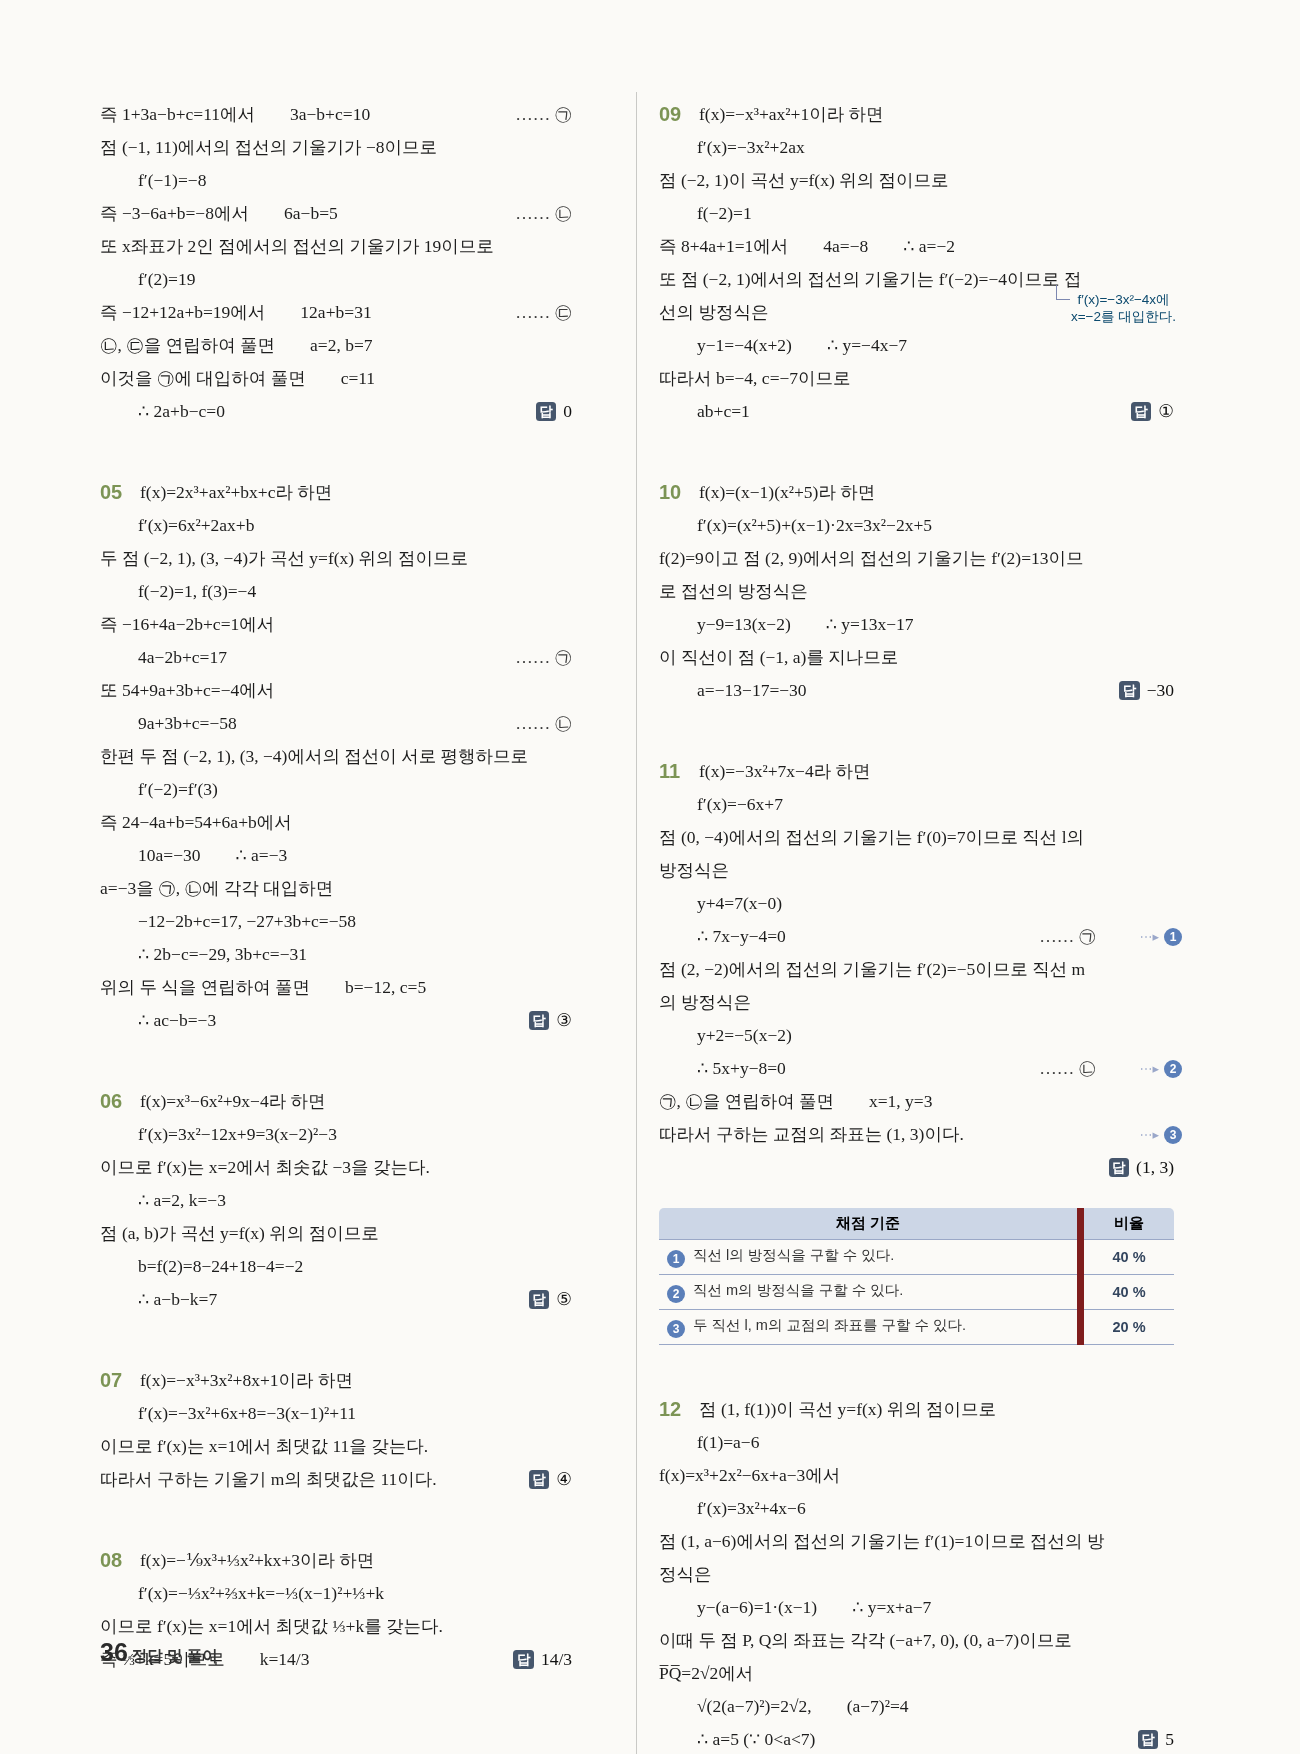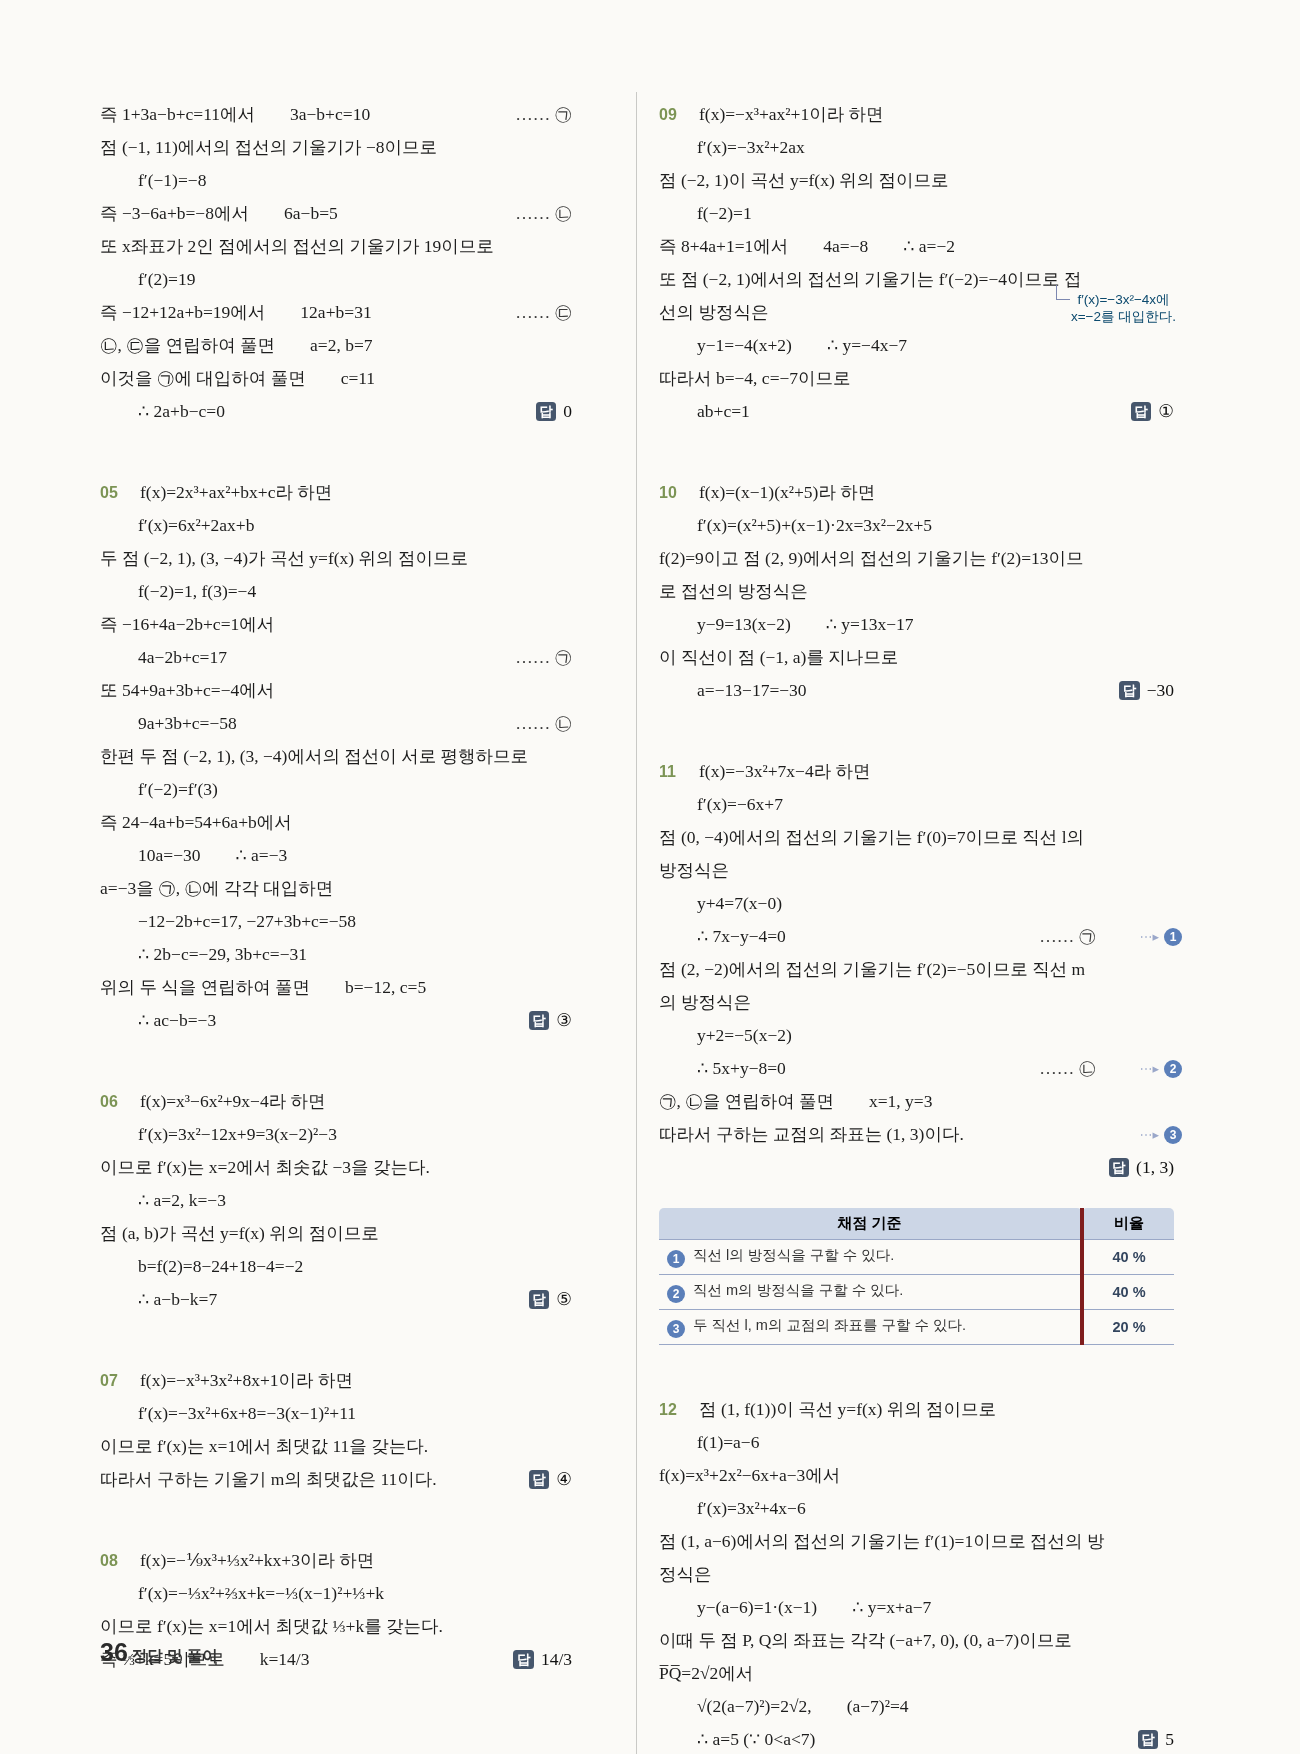--- a/index.html
+++ b/index.html
@@ -10,21 +10,21 @@
   .col-left{width:472px;flex:none;}
   .col-right{flex:1;min-width:0;}
   .divider{width:1px;background:#c9c9c6;margin-left:64px;margin-right:22px;flex:none;}
 
   .problem{margin-top:48px;}
   .problem:first-child{margin-top:6px;}
   .line{position:relative;min-height:33px;line-height:33px;font-size:17.5px;}
   .line.indent{padding-left:38px;}
   .header-line{display:flex;}
   .num{color:#7c9455;font-weight:700;font-family:"Liberation Sans",sans-serif;
-       font-size:16px;width:40px;flex:none;}
+       font-size:20px;width:40px;flex:none;}
   .hline{flex:1;position:relative;}
   .txt{white-space:pre-wrap;}
   .tag{position:absolute;right:0;top:0;color:#3a3a3a;}
   .line.with-step .tag{right:78px;}
   .step-wrap{position:absolute;right:-8px;top:0;display:flex;align-items:center;gap:5px;height:33px;}
   .step-arrow{color:#9aa7c9;font-size:13px;font-family:"Liberation Sans",sans-serif;}
   .step-circle{width:18px;height:18px;border-radius:50%;background:#5b7fb9;color:#fff;
                font:700 12px/18px "Liberation Sans",sans-serif;text-align:center;display:inline-block;}
   .ans-wrap{position:absolute;right:0;top:0;display:flex;align-items:center;gap:7px;
             white-space:nowrap;height:33px;}
@@ -35,21 +35,21 @@
         font:400 13.5px/17px "Liberation Sans",sans-serif;text-align:center;}
   .note-line{display:block;white-space:nowrap;}
   .note::before{content:"";position:absolute;left:-15px;top:-6px;width:13px;height:14px;
                 border-left:1.5px solid #7d88b0;border-bottom:1.5px solid #7d88b0;}
 
   table.grade{width:100%;border-collapse:collapse;margin:24px 0 4px;
               font-family:"Liberation Sans",sans-serif;}
   table.grade th{background:#ccd6e6;font-size:15px;color:#000000;padding:6px 0;
                  font-weight:700;border-bottom:1.5px solid #9aa8c7;border-radius:5px 5px 0 0;}
   table.grade td{border-bottom:1.5px solid #9aa8c7;padding:6px 8px;font-size:14.5px;color:#333;}
-  table.grade .col-ratio{width:74px;border-left:4px solid #7f1d1d;text-align:center;}
+  table.grade .col-ratio{width:74px;border-left:7px solid #7f1d1d;text-align:center;}
   table.grade td.col-ratio{font-weight:700;color:#33455e;font-size:14.5px;}
   table.grade .step-circle{margin-right:8px;vertical-align:-3px;}
 
   .footer{position:absolute;left:100px;top:1638px;display:flex;align-items:baseline;gap:0;
           font-family:"Liberation Sans",sans-serif;}
   .pageno{font-size:25px;font-weight:700;color:#2b2b2b;}
   .fdot{font-size:11px;color:#888;}
   .flabel{font-size:15.5px;font-weight:700;color:#333;}
 </style>
 </head>

